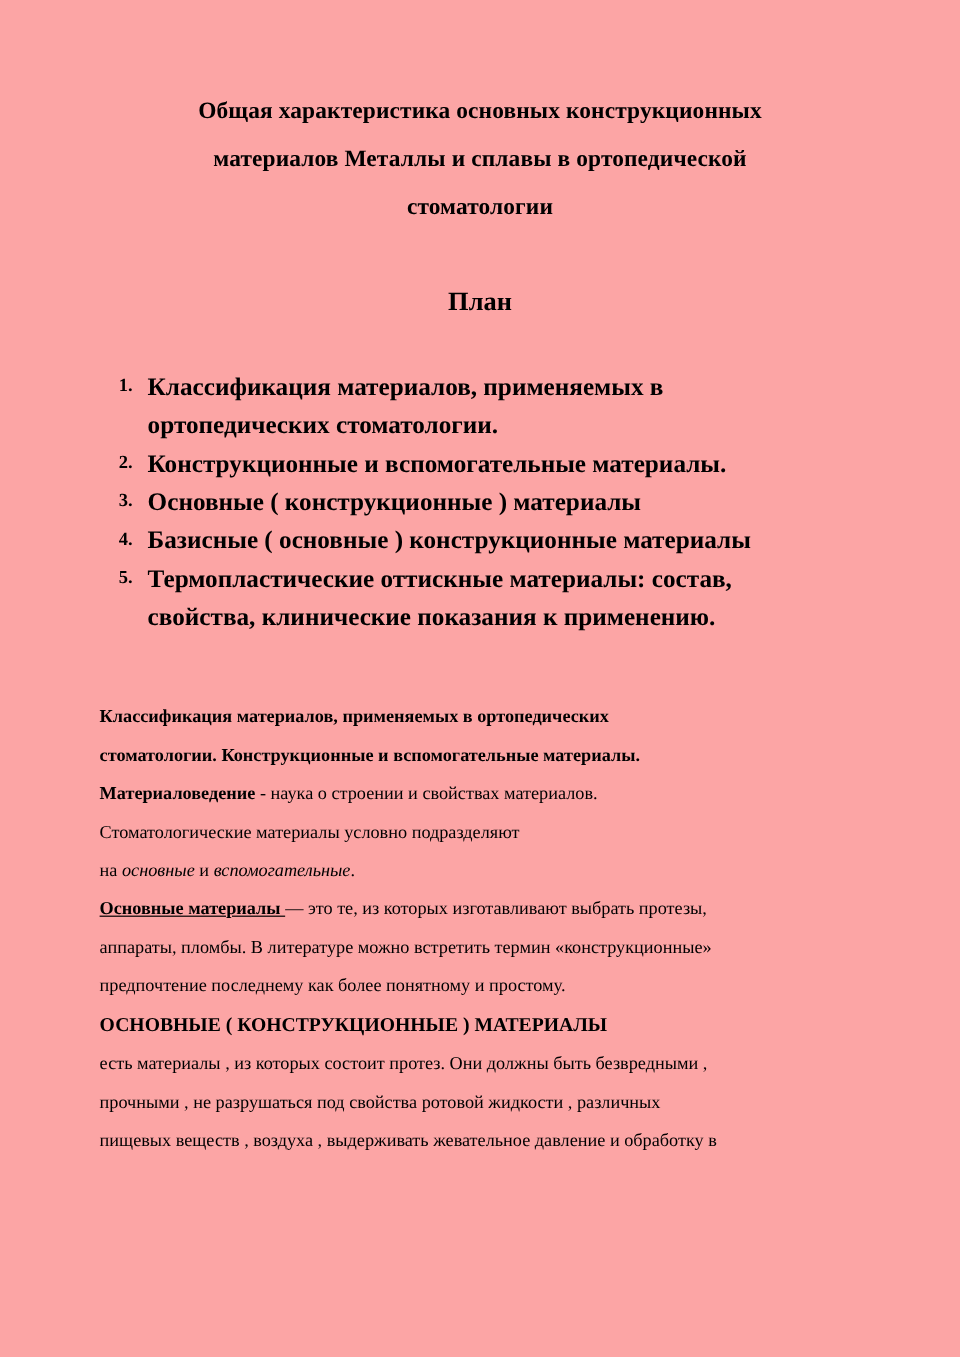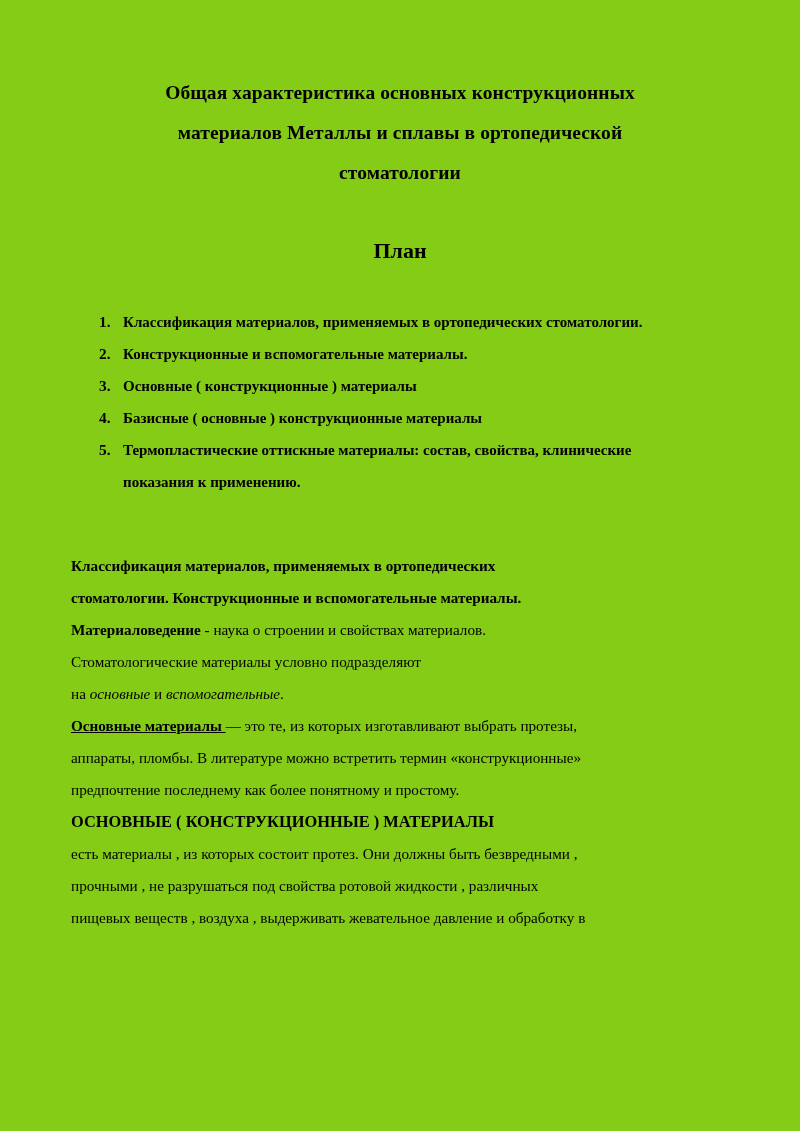--- a/index.html
+++ b/index.html
@@ -16,21 +16,21 @@
     color: #000000;
     -webkit-font-smoothing: antialiased;
   }
 
   .page {
     position: relative;
     width: 800px;
     height: 1131px;
     box-sizing: border-box;
     padding: 0;
-    background: #84cc16;
+    background: #fca5a5;
   }
 
   
   .doc-title {
     margin: 0;
     padding: 73px 110px 0 110px;
     font-size: 19.5px;
     font-weight: bold;
     line-height: 40px;
     text-align: center;
@@ -52,38 +52,39 @@
     margin: 0;
     padding: 39px 0 0 0;
     list-style: none;
     counter-reset: planitem;
   }
   .plan-list li {
     position: relative;
     counter-increment: planitem;
     margin: 0;
     padding: 0 95px 0 123px;
-    font-size: 15px;
+    font-size: 21px;
     font-weight: bold;
     line-height: 32px;
     text-align: left;
   }
   .plan-list li::before {
     content: counter(planitem) ".";
     position: absolute;
     left: 99px;
     top: 0;
     font-weight: bold;
     font-size: 15.4px;
     line-height: 32px;
   }
 
   
   .body-block {
     padding: 52px 70px 0 71px;
+    margin-left: 12px;
   }
   .body-block p {
     margin: 0;
     font-size: 15.2px;
     line-height: 32px;
     text-align: left;
     white-space: nowrap;
   }
 
   .b   { font-weight: bold; }

